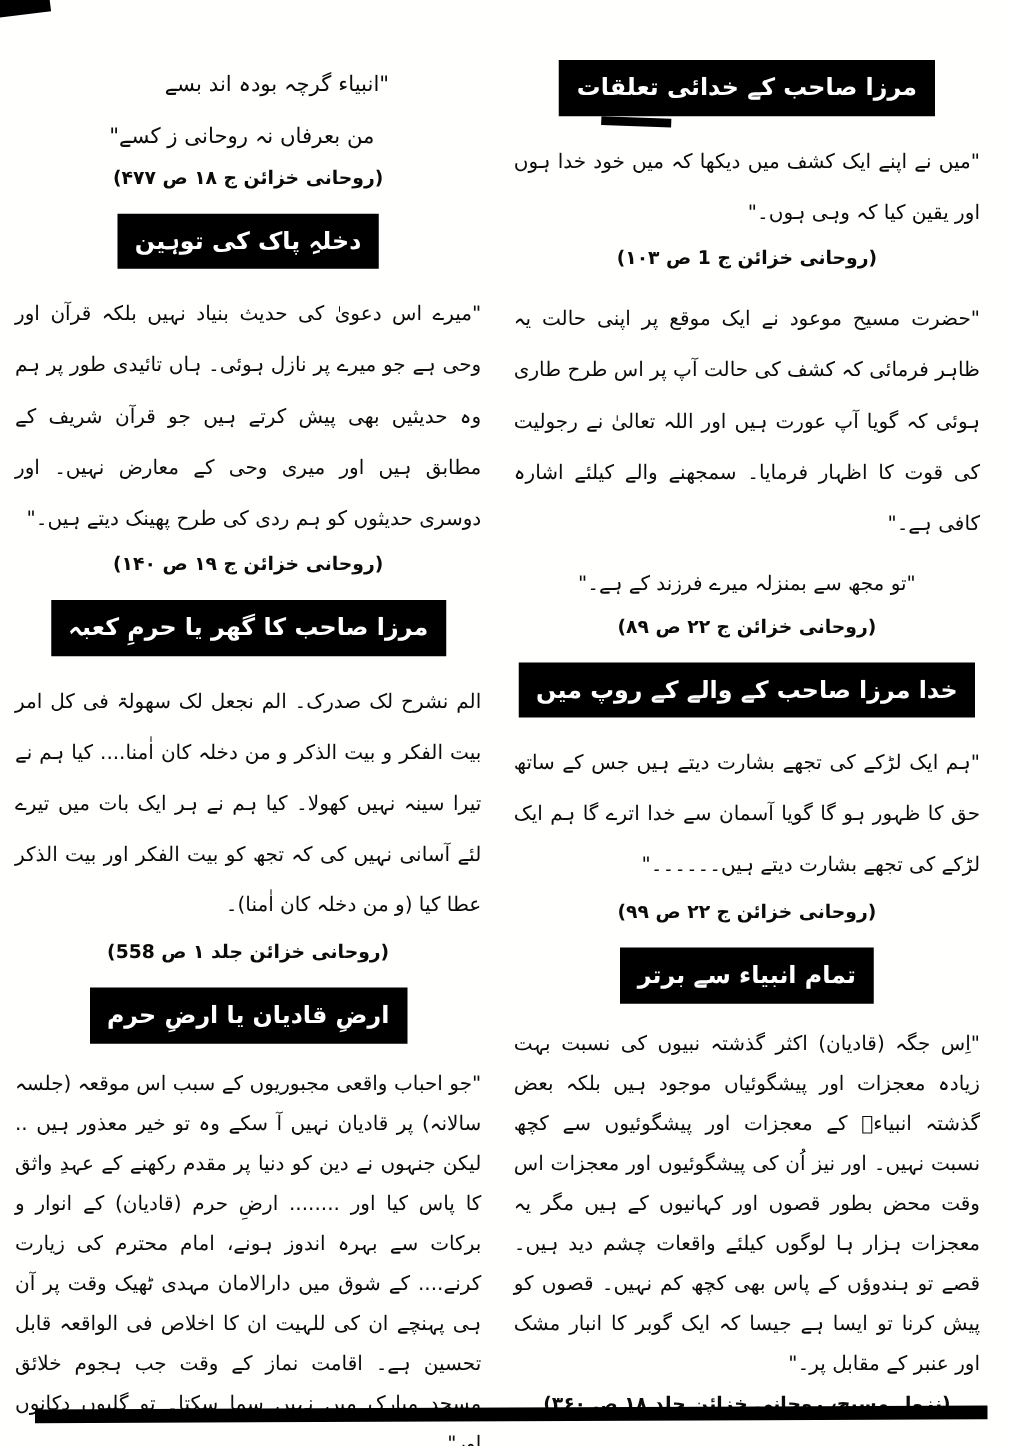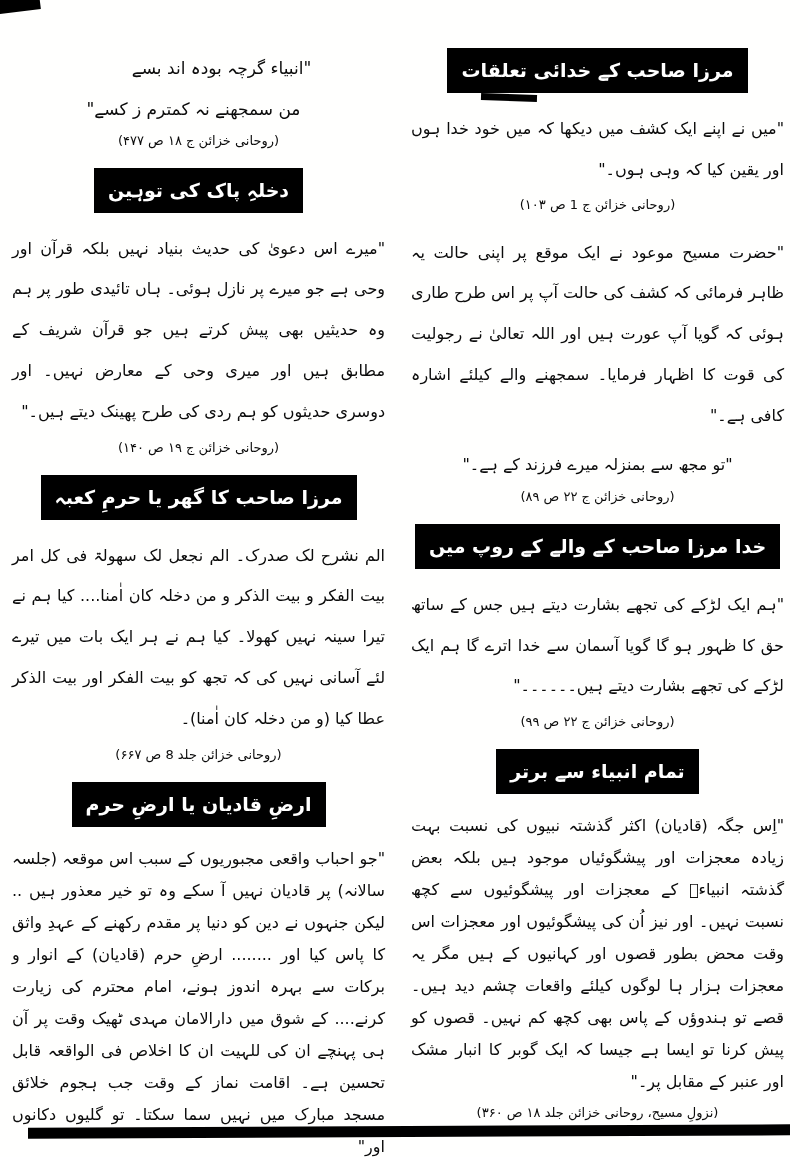--- a/index.html
+++ b/index.html
@@ -36,22 +36,22 @@
   .quote {
     font-size:16px;
     line-height:2.55;
     text-align:justify;
     margin:0 0 6px 0;
   }
   .quote.dense { line-height:2.0; }
   .quote.center { text-align:center; line-height:2.2; margin-top:10px; }
   .cite {
     text-align:center;
-    font-size:13px;
-    font-weight:normal;
+    font-size:15px;
+    font-weight:bold;
     margin:2px 0 18px 0;
     line-height:1.4;
   }
   .verse {
     font-size:17px;
     line-height:2.4;
     text-align:center;
   }
   .verse.v1 { padding-left:46px; }
   .verse.v2 { padding-right:10px; }
@@ -82,28 +82,28 @@
       <div class="h-bar">خدا مرزا صاحب کے والے کے روپ میں</div>
       <p class="quote">"ہم ایک لڑکے کی تجھے بشارت دیتے ہیں جس کے ساتھ حق کا ظہور ہو گا گویا آسمان سے خدا اترے گا ہم ایک لڑکے کی تجھے بشارت دیتے ہیں۔۔۔۔۔۔"</p>
       <div class="cite">(روحانی خزائن ج ۲۲ ص ۹۹)</div>
       <div class="h-bar">تمام انبیاء سے برتر</div>
       <p class="quote dense">"اِس جگہ (قادیان) اکثر گذشتہ نبیوں کی نسبت بہت زیادہ معجزات اور پیشگوئیاں موجود ہیں بلکہ بعض گذشتہ انبیاءؑ کے معجزات اور پیشگوئیوں سے کچھ نسبت نہیں۔ اور نیز اُن کی پیشگوئیوں اور معجزات اس وقت محض بطور قصوں اور کہانیوں کے ہیں مگر یہ معجزات ہزار ہا لوگوں کیلئے واقعات چشم دید ہیں۔ قصے تو ہندوؤں کے پاس بھی کچھ کم نہیں۔ قصوں کو پیش کرنا تو ایسا ہے جیسا کہ ایک گوبر کا انبار مشک اور عنبر کے مقابل پر۔"</p>
       <div class="cite">(نزولِ مسیح، روحانی خزائن جلد ۱۸ ص ۳۶۰)</div>
     </div>
 
     <div class="col col-left">
       <div class="verse v1">"انبیاء گرچہ بودہ اند بسے</div>
-      <div class="verse v2">من سمجھنے نہ کمترم ز کسے"</div>
+      <div class="verse v2">من بعرفاں نہ روحانی ز کسے"</div>
       <div class="cite">(روحانی خزائن ج ۱۸ ص ۴۷۷)</div>
       <div class="h-bar">دخلہِ پاک کی توہین</div>
       <p class="quote">"میرے اس دعویٰ کی حدیث بنیاد نہیں بلکہ قرآن اور وحی ہے جو میرے پر نازل ہوئی۔ ہاں تائیدی طور پر ہم وہ حدیثیں بھی پیش کرتے ہیں جو قرآن شریف کے مطابق ہیں اور میری وحی کے معارض نہیں۔ اور دوسری حدیثوں کو ہم ردی کی طرح پھینک دیتے ہیں۔"</p>
       <div class="cite">(روحانی خزائن ج ۱۹ ص ۱۴۰)</div>
       <div class="h-bar">مرزا صاحب کا گھر یا حرمِ کعبہ</div>
       <p class="quote">الم نشرح لک صدرک۔ الم نجعل لک سھولۃ فی کل امر بیت الفکر و بیت الذکر و من دخلہ کان اٰمنا.... کیا ہم نے تیرا سینہ نہیں کھولا۔ کیا ہم نے ہر ایک بات میں تیرے لئے آسانی نہیں کی کہ تجھ کو بیت الفکر اور بیت الذکر عطا کیا (و من دخلہ کان اٰمنا)۔</p>
-      <div class="cite">(روحانی خزائن جلد 8 ص ۶۶۷)</div>
+      <div class="cite">(روحانی خزائن جلد ۱ ص 558)</div>
       <div class="h-bar">ارضِ قادیان یا ارضِ حرم</div>
       <p class="quote dense">"جو احباب واقعی مجبوریوں کے سبب اس موقعہ (جلسہ سالانہ) پر قادیان نہیں آ سکے وہ تو خیر معذور ہیں .. لیکن جنہوں نے دین کو دنیا پر مقدم رکھنے کے عہدِ واثق کا پاس کیا اور ........ ارضِ حرم (قادیان) کے انوار و برکات سے بہرہ اندوز ہونے، امام محترم کی زیارت کرنے.... کے شوق میں دارالامان مہدی ٹھیک وقت پر آن ہی پہنچے ان کی للہیت ان کا اخلاص فی الواقعہ قابل تحسین ہے۔ اقامت نماز کے وقت جب ہجوم خلائق مسجد مبارک میں نہیں سما سکتا۔ تو گلیوں دکانوں اور"</p>
     </div>
 
   </div>
 
   <div class="artifact artifact-bottom-bar"></div>
 </div>
 
 </body></html>

